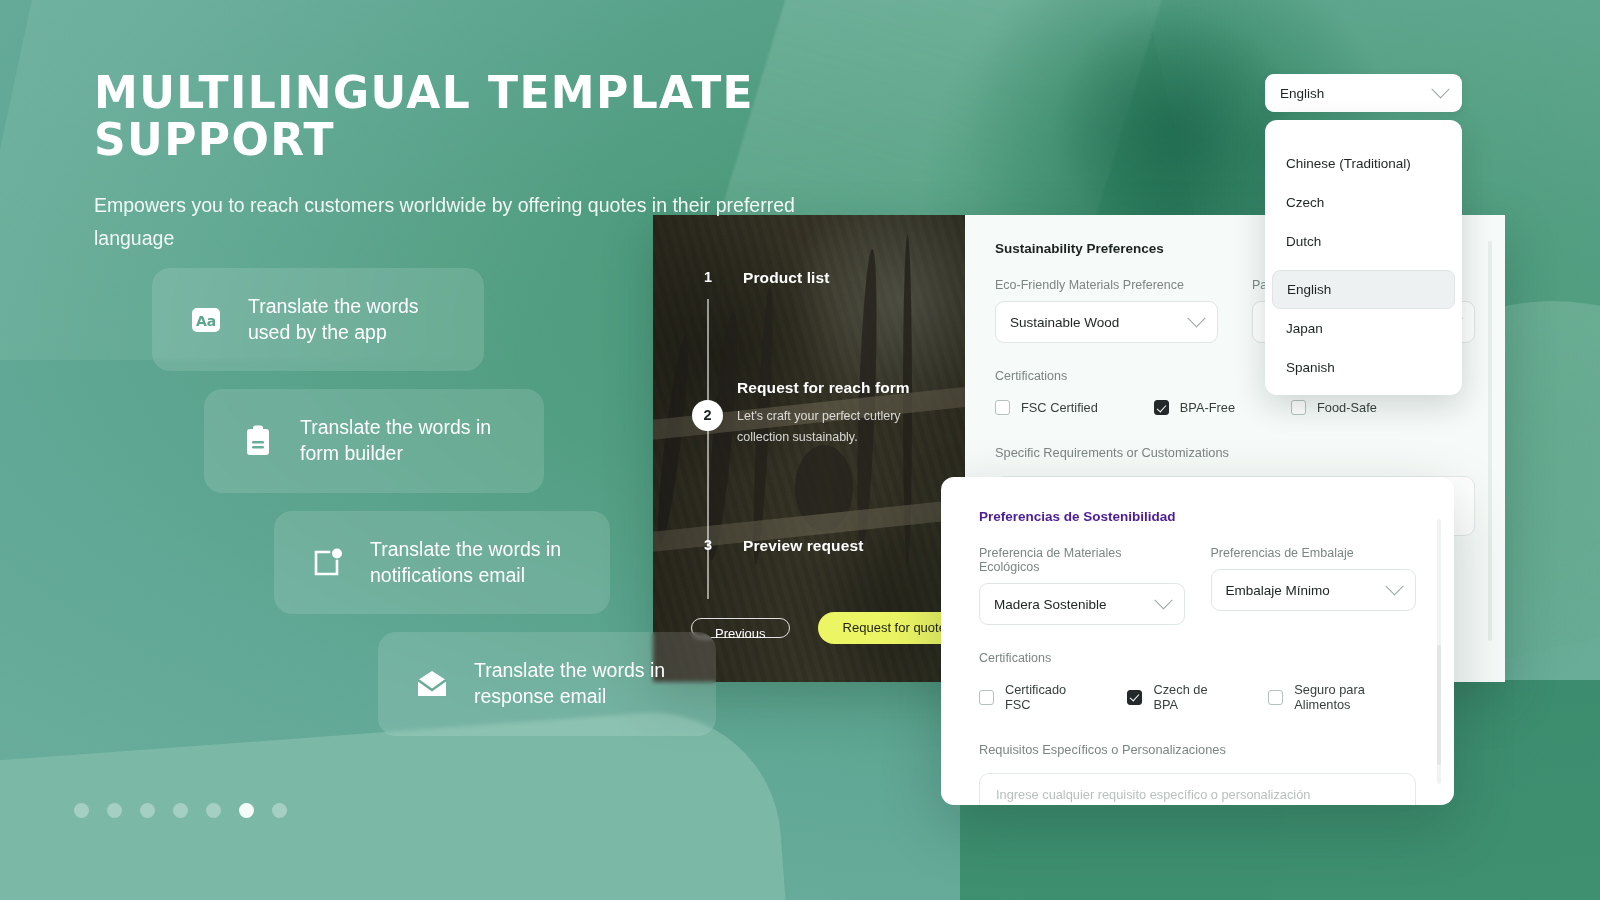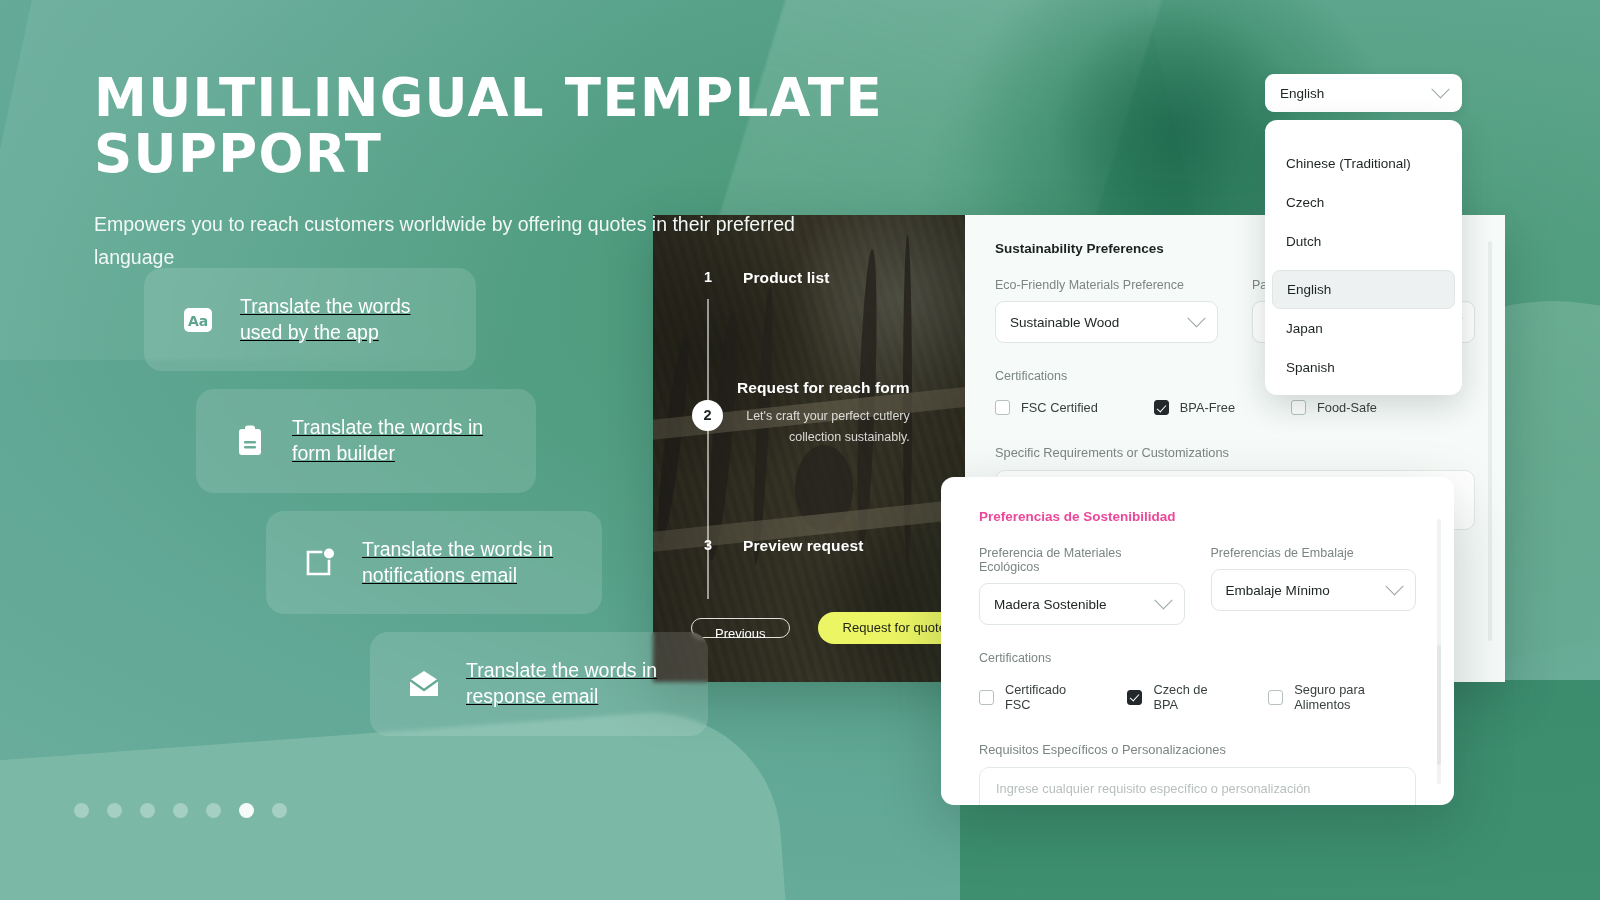--- a/index.html
+++ b/index.html
@@ -64,31 +64,31 @@
     opacity:.95;
   }
   .bg-dark-bottom {
     position:absolute; left:960px; top:680px; right:0; bottom:0;
     background:linear-gradient(180deg, rgba(52,134,103,.85), rgba(60,142,110,.95));
   }
 
   
   .hero { position:absolute; left:94px; top:70px; z-index:6; width:820px; }
   .hero h1 {
-    font-size:53px; line-height:1.06; font-weight:800; color:#ffffff;
+    font-size:44px; line-height:1.06; font-weight:800; color:#ffffff;
     letter-spacing:1.4px; text-transform:uppercase;
     font-family:"DejaVu Sans", sans-serif;
   }
   .hero p {
     margin-top:26px; font-size:19.5px; line-height:1.70; color:#f2f8f6;
     font-weight:400; max-width:760px;
   }
 
   
-  .cards { position:absolute; left:8px; top:268px; z-index:6; width:760px;text-decoration:underline; }
+  .cards { position:absolute; left:16px; top:268px; z-index:6; width:760px; }
   .card {
     display:flex; align-items:center; gap:22px;
     background:rgba(255,255,255,.13);
     border-radius:18px;
     padding:26px 34px;
     color:#ffffff;
     backdrop-filter:blur(2px);
   }
   .card + .card { margin-top:18px; }
   .card .label { font-size:19.5px; line-height:1.32; font-weight:400; white-space:pre-line; }
@@ -135,21 +135,21 @@
   .strap.s2 { top:300px; }
   .shot-img .vignette { position:absolute; inset:0; background:linear-gradient(90deg, rgba(0,0,0,.30), rgba(0,0,0,.05) 55%, rgba(0,0,0,.22)); }
 
   .steps { position:absolute; left:0; top:0; width:312px; height:467px; }
   .step-rail { position:absolute; left:54px; top:84px; width:2px; height:300px; background:rgba(255,255,255,.55); }
   .step { position:absolute; left:0; width:312px; display:flex; align-items:flex-start; }
   .step .num {
     width:42px; text-align:center; color:#ffffff; font-size:14.5px; font-weight:600; flex:0 0 42px;
     margin-left:34px;
   }
-  .step .body { margin-left:14px;text-align:right; }
+  .step .body { margin-left:14px; }
   .step .title { color:#ffffff; font-size:15.5px; font-weight:700; letter-spacing:.1px; }
   .step .sub { margin-top:9px; color:rgba(255,255,255,.80); font-size:12.5px; line-height:1.70; white-space:pre-line; }
   .step-1 { top:54px; }
   .step-2 { top:164px; }
   .step-3 { top:322px; }
   .step-2 .num {
     background:#ffffff; color:#1c2421; border-radius:50%;
     width:31px; height:31px; line-height:31px; flex:0 0 31px;
     margin-left:39px; margin-top:21px; font-size:14.5px; font-weight:700;
   }
@@ -173,21 +173,21 @@
   .sf-sub { margin-top:26px; font-size:12.5px; color:#7b8683; }
   .checks { display:flex; gap:56px; margin-top:17px; }
   .chk { display:flex; align-items:center; gap:11px; font-size:12.8px; color:#37403d;justify-content:flex-end; }
   .box { width:15px; height:15px; border:1.5px solid #b6c0bd; border-radius:3px; background:#fff; flex:0 0 15px; }
   .box.on { background:#23292b; border-color:#23292b; position:relative; }
   .box.on::after {
     content:""; position:absolute; left:4px; top:1.5px; width:4px; height:8px;
     border-right:1.8px solid #fff; border-bottom:1.8px solid #fff; transform:rotate(42deg);
   }
   .sf-ta-label { margin-top:30px; font-size:12.8px; color:#7b8683; }
-  .sf-ta { margin-top:10px; height:60px; border:1px solid #e3e9e7; border-radius:10px; background:#fff; }
+  .sf-ta { margin-top:16px; height:60px; border:1px solid #e3e9e7; border-radius:10px; background:#fff; }
   .shot-scroll { position:absolute; right:13px; top:26px; width:4px; height:400px; background:#e7edea; border-radius:3px; }
 
   .shot-actions { position:absolute; left:38px; bottom:38px; display:flex; gap:28px; align-items:center; z-index:3; }
   .btn-prev {
     border:1px solid rgba(255,255,255,.85); color:#ffffff; background:transparent;
     border-radius:22px; height:20px; padding:0 23px; font-size:13px; line-height:30px;
     font-family:"Liberation Sans", sans-serif;
   }
   .btn-quote {
     background:#ecf564; color:#232617; border:none; border-radius:22px;
@@ -217,21 +217,21 @@
   .lang-opt.cut { color:#1d2523; }
 
   
   .es-modal {
     position:absolute; left:941px; top:477px; width:513px; height:328px;
     background:#ffffff; border-radius:13px; z-index:25;
     box-shadow:0 22px 60px rgba(18,46,38,.22);
     overflow:hidden;
   }
   .es-inner { padding:32px 38px 0 38px; }
-  .es-h { font-size:13.5px; font-weight:700; color:#ec4899; }
+  .es-h { font-size:13.5px; font-weight:700; color:#4c1d95; }
   .es-row { display:flex; gap:26px; margin-top:22px; }
   .es-field { width:206px; }
   .es-checks { display:flex; gap:38px; margin-top:17px; }
   .es-scroll { position:absolute; right:13px; top:42px; width:4px; height:265px; background:#f0f3f2; border-radius:3px; }
   .es-scroll-thumb { position:absolute; right:13px; top:168px; width:4px; height:120px; background:#e2e7e5; border-radius:3px; }
 </style>
 </head>
 <body>
 
 <div class="bg-root">

